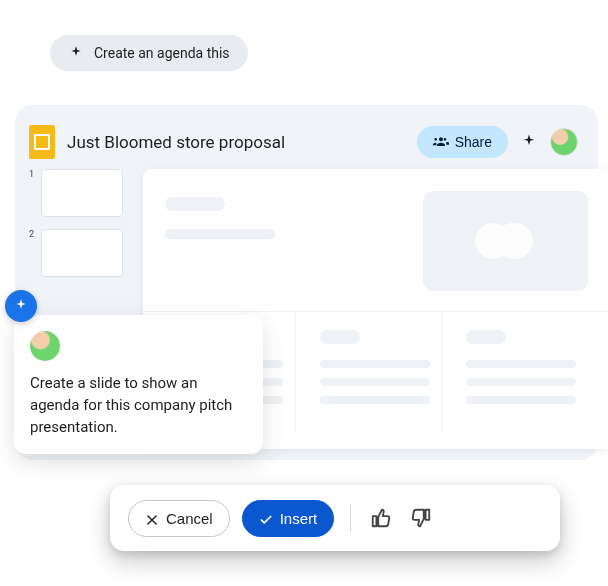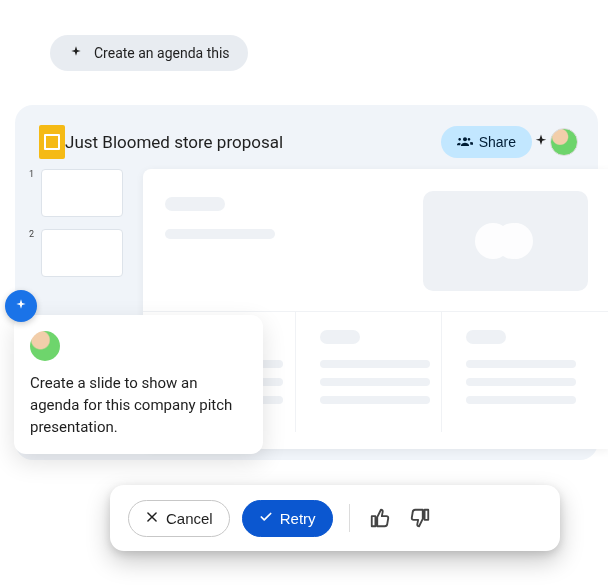--- a/index.html
+++ b/index.html
@@ -41,21 +41,22 @@
     left: 15px;
     right: 10px;
     height: 355px;
     background: #f0f4f9;
     border-radius: 18px;
     padding: 12px 0 0 0;
   }
   .titlebar {
     display: flex;
     align-items: center;
-    padding: 8px 20px 14px 24px;
+    padding: 8px 20px 14px 14px;
+    gap: 12px;
   }
   .slides-logo {
     width: 26px;
     height: 34px;
     background: #f5ba15;
     border-radius: 2px;
     position: relative;
   }
   .slides-logo::after {
     content: '';
@@ -228,21 +229,21 @@
     gap: 12px;
   }
   .pill-btn {
     border: 1px solid #c7c7c7;
     background: #fff;
     border-radius: 22px;
     padding: 9px 16px;
     font-size: 15px;
     color: #1f1f1f;
     display: flex;
-    align-items: flex-start;
+    align-items: flex-end;
     gap: 7px;
     cursor: pointer;
   }
   .pill-btn.primary {
     background: #0b57d0;
     border-color: #0b57d0;
     color: #fff;
     font-weight: 500;
   }
   .vdiv {
@@ -364,21 +365,21 @@
         </svg>
     </span>
     <span>Cancel</span>
   </button>
   <button class="pill-btn primary">
     <span class="ic">
       <svg width="14" height="14" viewBox="0 0 24 24" stroke="#fff" stroke-width="3" fill="none" stroke-linecap="round" stroke-linejoin="round">
           <path d="M4 12l5 5L20 6"></path>
         </svg>
     </span>
-    <span>Retry</span>
+    <span>Insert</span>
   </button>
   <div class="vdiv"></div>
   <div class="thumb-btn">
     <svg width="22" height="22" viewBox="0 0 24 24" fill="none" stroke="#444" stroke-width="2" stroke-linejoin="round">
         <path d="M7 10v11H3V10h4zm3 11h7a3 3 0 0 0 3-3l1-6a2 2 0 0 0-2-2h-5l1-5a2 2 0 0 0-2-2l-4 8v10z"></path>
       </svg>
   </div>
   <div class="thumb-btn">
     <svg width="22" height="22" viewBox="0 0 24 24" fill="none" stroke="#444" stroke-width="2" stroke-linejoin="round">
         <path d="M17 14V3h4v11h-4zm-3-11H7a3 3 0 0 0-3 3l-1 6a2 2 0 0 0 2 2h5l-1 5a2 2 0 0 0 2 2l4-8V3z"></path>

